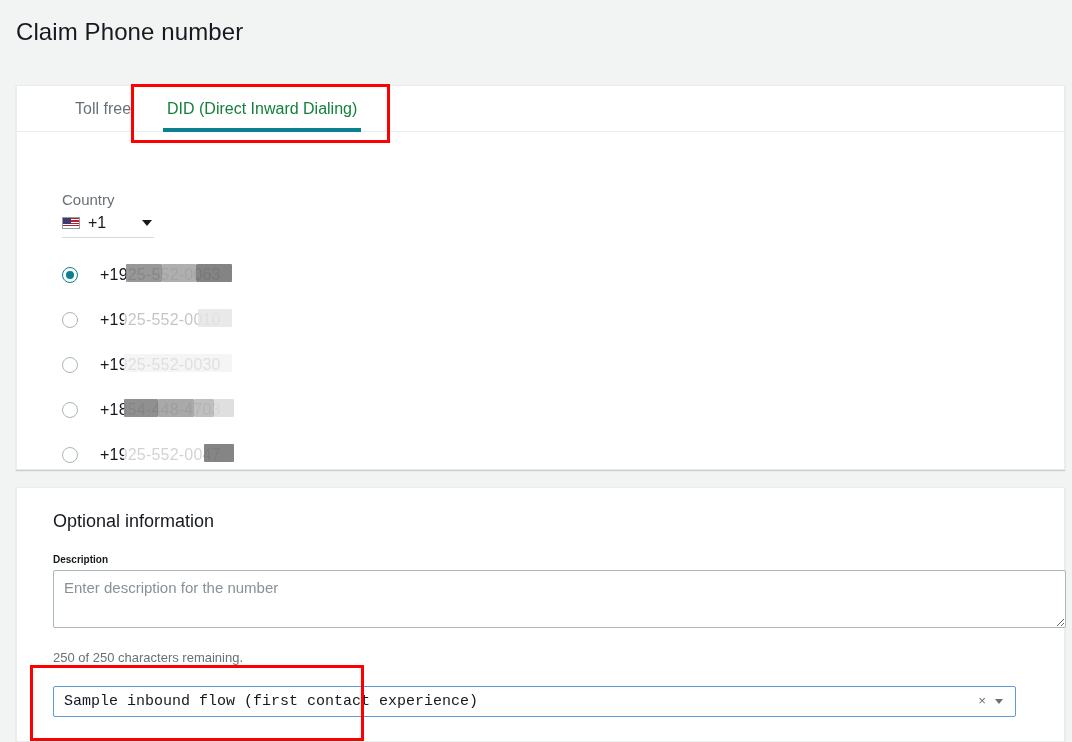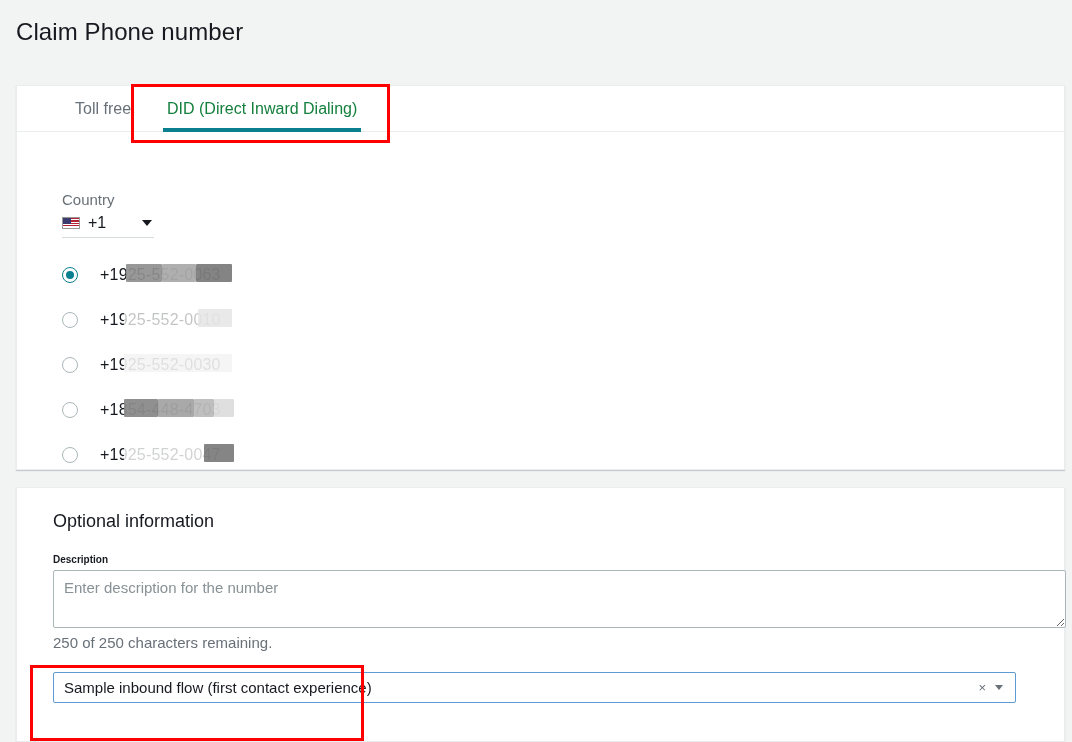--- a/index.html
+++ b/index.html
@@ -230,36 +230,37 @@
     padding: 8px 10px;
     font-family: inherit;
     font-size: 15px;
     color: #16191f;
     resize: vertical;
     outline: none;
     display: block;
   }
   .description-area::placeholder { color: #879196; }
   .char-hint {
-    font-size: 15px;
+    font-size: 13px;
     color: #687078;
-    margin-top: 6px;
+    margin-top: 22px;
   }
   .contact-flow-group { margin-top: 21px; }
   .select-wrap {
     position: relative;
     width: 963px;
     height: 31px;
     border: 1px solid #5d9bd4;
     border-radius: 2px;
     box-sizing: border-box;
     background: #fff;
     display: flex;
     align-items: center;
     cursor: pointer;
+    font-family: Liberation Mono, monospace;
   }
   .select-value {
     font-size: 15px;
     color: #16191f;
     padding-left: 10px;
     flex: 1;
     white-space: nowrap;
     overflow: hidden;
   }
   .select-clear {

